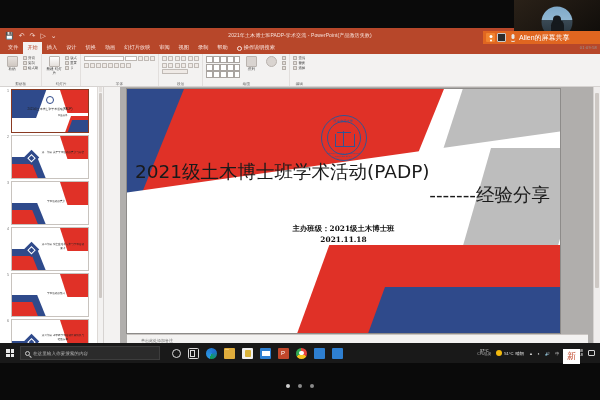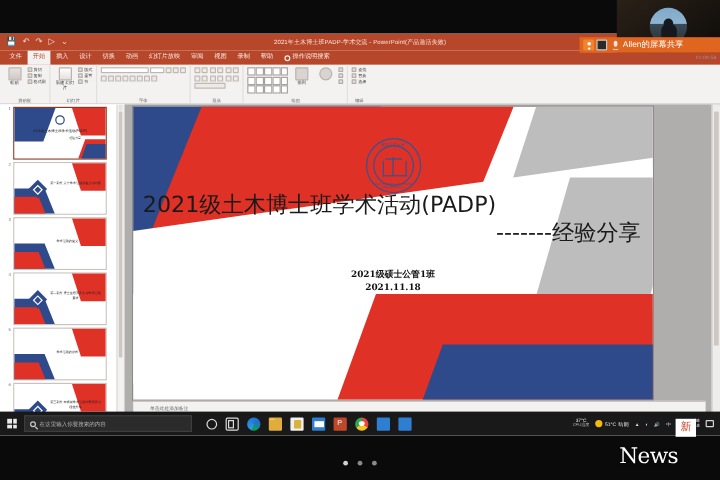--- a/index.html
+++ b/index.html
@@ -142,21 +142,21 @@
   .fontbar { display:flex; flex-direction:column; gap:1.5px; }
   .fontline { display:flex; align-items:center; gap:1px; }
   .fbox { height:5px; background:#fff; border:0.5px solid #bdb8b3; }
   .fchip { width:5px;height:5px;background:#efeae6;border:0.4px solid #c0bab5;border-radius:0.5px; }
   .parabar { display:flex; flex-direction:column; gap:1.5px; }
   .paraline { display:flex; align-items:center; gap:1.5px; }
 
   
   #work-area {
     position:absolute; left:0; right:0; top:59px; bottom:13px;
-    display:flex; background:#f3f2f1;
+    display:flex; background:#f3f2f1;gap:16px;
   }
 
   
   #thumbs-pane {
     width: 104px; background: #ffffff; border-right: 1px solid #d6d3d1;
     position: relative; overflow: hidden; padding: 2px 0 0 0;
   }
   #thumbs-scroll { position:absolute; left:0; top:0; width:96px; }
   .thumb-row { display:flex; align-items:flex-start; gap:2px; padding:2px 2px 0 2px; }
   .thumb-num { width:7px; text-align:right; font-size:3.6px; color:#777; line-height:1.1; padding-top:1px; }
@@ -673,21 +673,21 @@
                   <div class="roof"></div>
                 </div>
             </div>
           </div>
 
           <div id="slide-title">2021级土木博士班学术活动(PADP)</div>
           <div id="slide-subtitle-line">-------经验分享</div>
 
           <div id="slide-meta">
             <div class="row">
-              <span>2021级硕士公管1班</span>
+              <span class="lbl">主办班级：</span><span>2021级土木博士班</span>
             </div>
             <div class="row">
               <span>2021.11.18</span>
             </div>
           </div>
         </div>
 
         <div id="notes-pane">单击此处添加备注</div>
 
         <div id="canvas-vscroll">
@@ -765,21 +765,20 @@
       <span class="tray-small">中</span>
       <span class="tray-clock">
         <span>11:08</span>
         <span>2021/11/18</span>
       </span>
       <span class="tray-notif"></span>
     </div>
   </div>
 
   <div id="watermark">
-    <div id="wm-news">News</div>
     <div id="wm-cn">新</div>
   </div>
 
   <div id="zoom-dots">
     <span></span>
     <span class="dim"></span>
     <span class="dim"></span>
   </div>
 </div>
 

